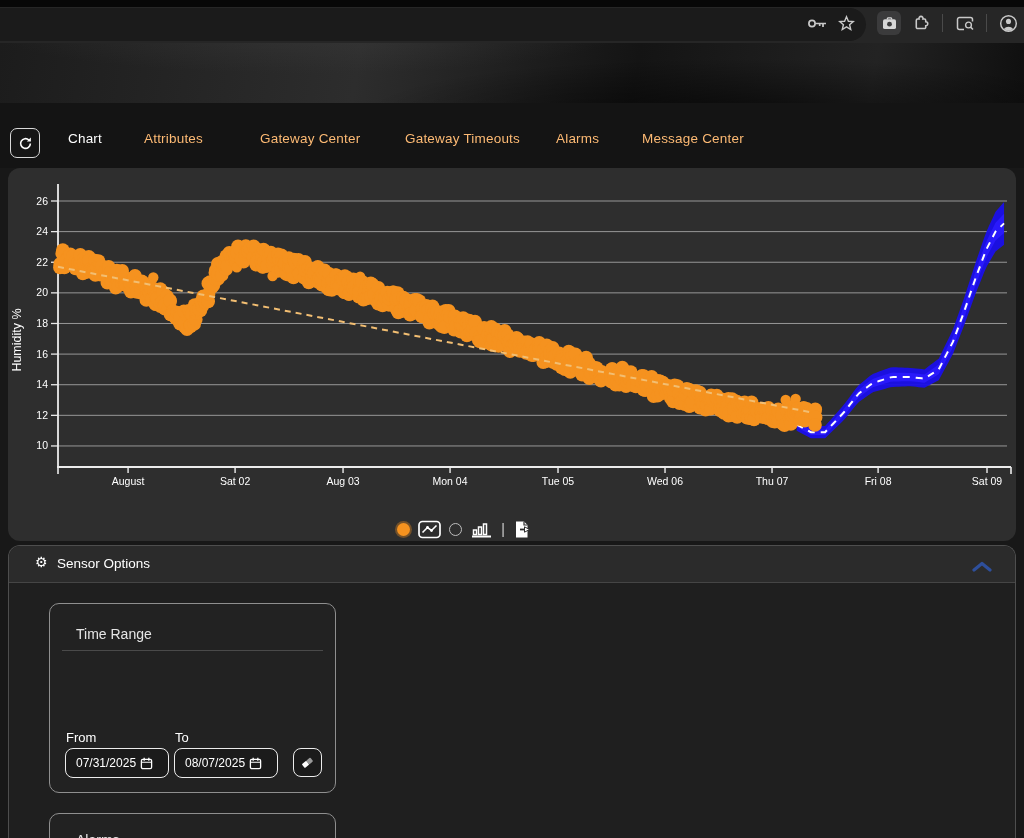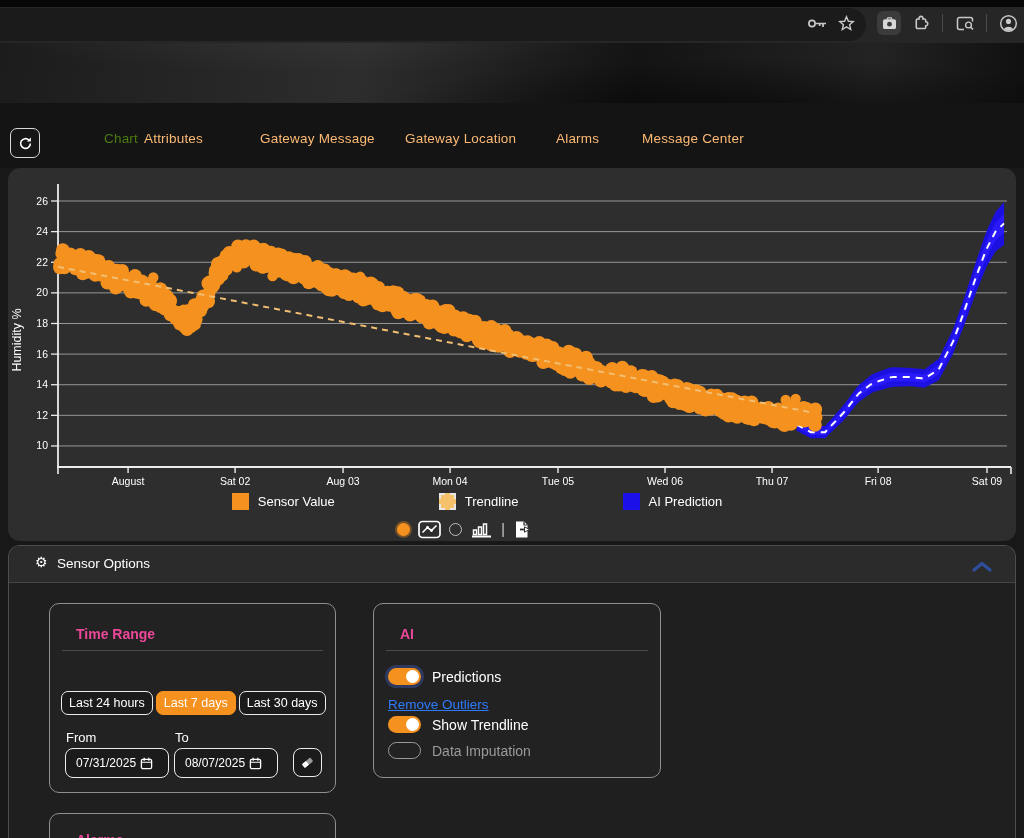--- a/index.html
+++ b/index.html
@@ -21,21 +21,21 @@
       radial-gradient(ellipse 500px 70px at 30% -25%, rgba(70,70,70,.35), transparent 65%),
       linear-gradient(100deg,#1c1c1c,#2d2d2d 35%,#141414 62%,#232323 85%,#0f0f0f 100%);}
   .nav-link{position:absolute;top:64px;font-size:14px;font-weight:bold;color:#fff;display:flex;align-items:center;gap:3px;cursor:default;}
   .nav-ic{position:absolute;top:63px;width:18px;height:18px;display:flex;align-items:center;justify-content:center;font-size:16px;}
 
   
   .tabbar{position:absolute;left:0;top:103px;width:1024px;height:65px;background:#141414;}
   .refresh-btn{position:absolute;left:10px;top:25px;width:28px;height:28px;border:1.5px solid #d9d9d9;
                border-radius:7px;display:flex;align-items:center;justify-content:center;background:#161616;}
   .tab{position:absolute;top:28px;font-size:13.5px;color:#fdba74;letter-spacing:.2px;}
-  .tab.active{color:#4d7c0f;margin-left:36px;}
+  .tab.active{color:#ffffff;}
 
   
   .chart-panel{position:absolute;left:8px;top:168px;width:1008px;height:373px;background:#2e2e2e;border-radius:12px;}
   .ylabel{position:absolute;left:-31px;top:165px;width:80px;text-align:center;font-size:12.5px;color:#fff;
           transform:rotate(-90deg);}
   svg text{font-family:"Liberation Sans",sans-serif;}
   .legend-row{position:absolute;left:0;top:320px;width:1008px;height:26px;display:flex;align-items:center;
               justify-content:center;gap:104px;padding-right:70px;box-sizing:border-box;}
   .legend-item{display:flex;align-items:center;gap:9px;font-size:13px;color:#fff;}
   .sw{width:17px;height:17px;box-sizing:border-box;}
@@ -50,21 +50,21 @@
   .ctrl-div{color:#cfcfcf;font-size:14px;}
 
   
   .opts{position:absolute;left:8px;top:545px;width:1008px;height:293px;background:#1f1f1f;
         border:1px solid #4e4e4e;border-bottom:none;border-radius:12px 12px 0 0;overflow:hidden;box-sizing:border-box;}
   .opts-header{position:absolute;left:0;top:0;width:100%;height:36px;background:#2b2b2b;border-bottom:1px solid #454545;}
   .opts-title{position:absolute;left:48px;top:10px;font-size:13.5px;color:#fff;}
   .opts-gear{position:absolute;left:26px;top:8px;font-size:14px;color:#fff;}
   .chev{position:absolute;right:22px;top:12px;}
   .card{position:absolute;background:#222;border:1px solid #8f8f8f;border-radius:10px;box-sizing:border-box;}
-  .card-title{position:absolute;left:26px;top:22px;font-size:14px;color:#ec4899;font-weight:bold;}
+  .card-title{position:absolute;left:26px;top:22px;font-size:14px;color:#e5e5e5;}
   .card-div{position:absolute;left:12px;right:12px;top:46px;border-top:1px solid #4a4a4a;}
   .btnrow{position:absolute;left:11px;display:flex;gap:3px;}
   .tr-btn{padding:4px 7px;font-size:12.5px;color:#fff;background:#1b1b1b;border:1.5px solid #ececec;
           border-radius:7px;white-space:nowrap;font-family:"Liberation Sans",sans-serif;}
   .tr-btn.active{background:#F5921F;border-color:#F5921F;}
   .fld-label{position:absolute;font-size:13px;color:#fff;}
   .date-input{position:absolute;height:30px;background:#1b1b1b;border:1.5px solid #ececec;border-radius:8px;
               display:flex;align-items:center;padding-left:10px;box-sizing:border-box;}
   .date-text{font-size:12px;color:#fff;width:64px;overflow:hidden;white-space:nowrap;}
   .sq-btn{position:absolute;width:29px;height:29px;border:1.5px solid #ececec;border-radius:8px;background:#1b1b1b;
@@ -161,22 +161,22 @@
     <div class="refresh-btn">
       <span style="display:flex;">
         <svg width="15" height="15" viewBox="0 0 16 16">
             <path d="M13.2 8 a5.2 5.2 0 1 1 -1.6 -3.75" fill="none" stroke="#fff" stroke-width="1.7"></path>
             <polygon points="13.9,1.2 13.9,5.9 9.2,5.9" fill="#fff" transform="scale(0.92) translate(1,0.4)"></polygon>
           </svg>
       </span>
     </div>
     <div class="tab active" style="left:68px;"><span>Chart</span></div>
     <div class="tab" style="left:144px;"><span>Attributes</span></div>
-    <div class="tab" style="left:260px;"><span>Gateway Message</span></div>
-    <div class="tab" style="left:405px;"><span>Gateway Location</span></div>
+    <div class="tab" style="left:260px;"><span>Gateway Center</span></div>
+    <div class="tab" style="left:405px;"><span>Gateway Timeouts</span></div>
     <div class="tab" style="left:556px;"><span>Alarms</span></div>
     <div class="tab" style="left:642px;"><span>Message Center</span></div>
   </div>
 
   <div class="chart-panel">
     <div class="ylabel">Humidity %</div>
     <svg id="chart-svg" width="1008" height="320" viewBox="0 0 1008 320">
         <line x1="50" y1="277.96000000000004" x2="999" y2="277.96000000000004" stroke="rgba(255,255,255,0.5)" stroke-width="1"></line>
         <line x1="43" y1="277.96000000000004" x2="50" y2="277.96000000000004" stroke="#e9e9e9" stroke-width="1.3"></line>
         <text x="40" y="281.46000000000004" fill="#fff" font-size="10.5" text-anchor="end">10</text>
@@ -997,34 +997,20 @@
           <circle cx="801.6" cy="243.8" r="6.8"></circle>
           <circle cx="802.7" cy="250.6" r="6.8"></circle>
           <circle cx="803.9" cy="244.6" r="6.8"></circle>
           <circle cx="807.3" cy="241.4" r="6.8"></circle>
           <circle cx="806.6" cy="244.2" r="6.8"></circle>
           <circle cx="807.6" cy="249.4" r="6.8"></circle>
           <circle cx="807.0" cy="256.9" r="6.8"></circle>
         </g>
         <polyline points="50,98.83300000000001 802.865,244.27800000000002" fill="none" stroke="#F2BE72" stroke-width="2" stroke-dasharray="6 5"></polyline>
       </svg>
-    <div class="legend-row">
-      <div class="legend-item">
-        <span class="sw sw-sensor"></span>
-        <span>Sensor Value</span>
-      </div>
-      <div class="legend-item">
-        <span class="sw sw-trend"></span>
-        <span>Trendline</span>
-      </div>
-      <div class="legend-item">
-        <span class="sw sw-pred"></span>
-        <span>AI Prediction</span>
-      </div>
-    </div>
     <div class="controls-row">
       <span class="radio sel"></span>
       <span style="display:flex;">
         <svg width="23" height="19" viewBox="0 0 23 19">
             <rect x="1" y="1.5" width="21" height="16" rx="3.5" fill="none" stroke="#fff" stroke-width="1.7"></rect>
             <polyline points="4.5,12.5 9.5,7.5 13.5,10.5 18.5,5.5" fill="none" stroke="#fff" stroke-width="1.6"></polyline>
             <circle cx="9.5" cy="7.5" r="1.4" fill="#fff"></circle>
             <circle cx="13.5" cy="10.5" r="1.4" fill="#fff"></circle>
           </svg>
       </span>
@@ -1057,25 +1043,20 @@
       <span class="chev">
         <svg width="22" height="11" viewBox="0 0 22 11">
             <polyline points="3,9 11,2.5 19,9" fill="none" stroke="#2e4f9b" stroke-width="3.2" stroke-linecap="round" stroke-linejoin="round"></polyline>
           </svg>
       </span>
     </div>
 
     <div class="card" style="left:40px;top:57px;width:287px;height:190px;">
       <div class="card-title">Time Range</div>
       <div class="card-div"></div>
-      <div class="btnrow" style="top:87px;">
-        <button class="tr-btn">Last 24 hours</button>
-        <button class="tr-btn active">Last 7 days</button>
-        <button class="tr-btn">Last 30 days</button>
-      </div>
       <div class="fld-label" style="left:16px;top:126px;">From</div>
       <div class="fld-label" style="left:125px;top:126px;">To</div>
       <div class="date-input" style="left:15px;top:144px;width:104px;">
         <span class="date-text">07/31/2025</span>
         <span style="display:flex;">
           <svg width="13" height="13" viewBox="0 0 14 14">
               <rect x="1.5" y="2.5" width="11" height="10" rx="1.5" fill="none" stroke="#fff" stroke-width="1.4"></rect>
               <line x1="4.5" y1="0.8" x2="4.5" y2="4" stroke="#fff" stroke-width="1.4"></line>
               <line x1="9.5" y1="0.8" x2="9.5" y2="4" stroke="#fff" stroke-width="1.4"></line>
               <line x1="1.5" y1="5.6" x2="12.5" y2="5.6" stroke="#fff" stroke-width="1.2"></line>
@@ -1098,31 +1079,20 @@
           <svg width="15" height="15" viewBox="0 0 16 16">
               <g transform="rotate(-40 8 8)">
                 <rect x="2" y="5.6" width="6.2" height="5.2" rx="1" fill="#fff"></rect>
                 <rect x="8" y="5.6" width="5.6" height="5.2" rx="1" fill="#9a9a9a"></rect>
               </g>
             </svg>
         </span>
       </div>
     </div>
 
-    <div class="card" style="left:364px;top:57px;width:288px;height:175px;">
-      <div class="card-title">AI</div>
-      <div class="card-div"></div>
-      <div class="toggle on focus" style="left:14px;top:64px;"></div>
-      <div class="tgl-label" style="left:58px;top:65px;">Predictions</div>
-      <a class="link" style="left:14px;top:93px;">Remove Outliers</a>
-      <div class="toggle on" style="left:14px;top:112px;"></div>
-      <div class="tgl-label" style="left:58px;top:113px;">Show Trendline</div>
-      <div class="toggle off" style="left:14px;top:138px;"></div>
-      <div class="tgl-label dim" style="left:58px;top:139px;">Data Imputation</div>
-    </div>
 
 
     <div class="card" style="left:40px;top:267px;width:287px;height:70px;">
       <div class="card-title" style="top:18px;">Alarms</div>
     </div>
   </div>
 
 </div>
 
 </body></html>

